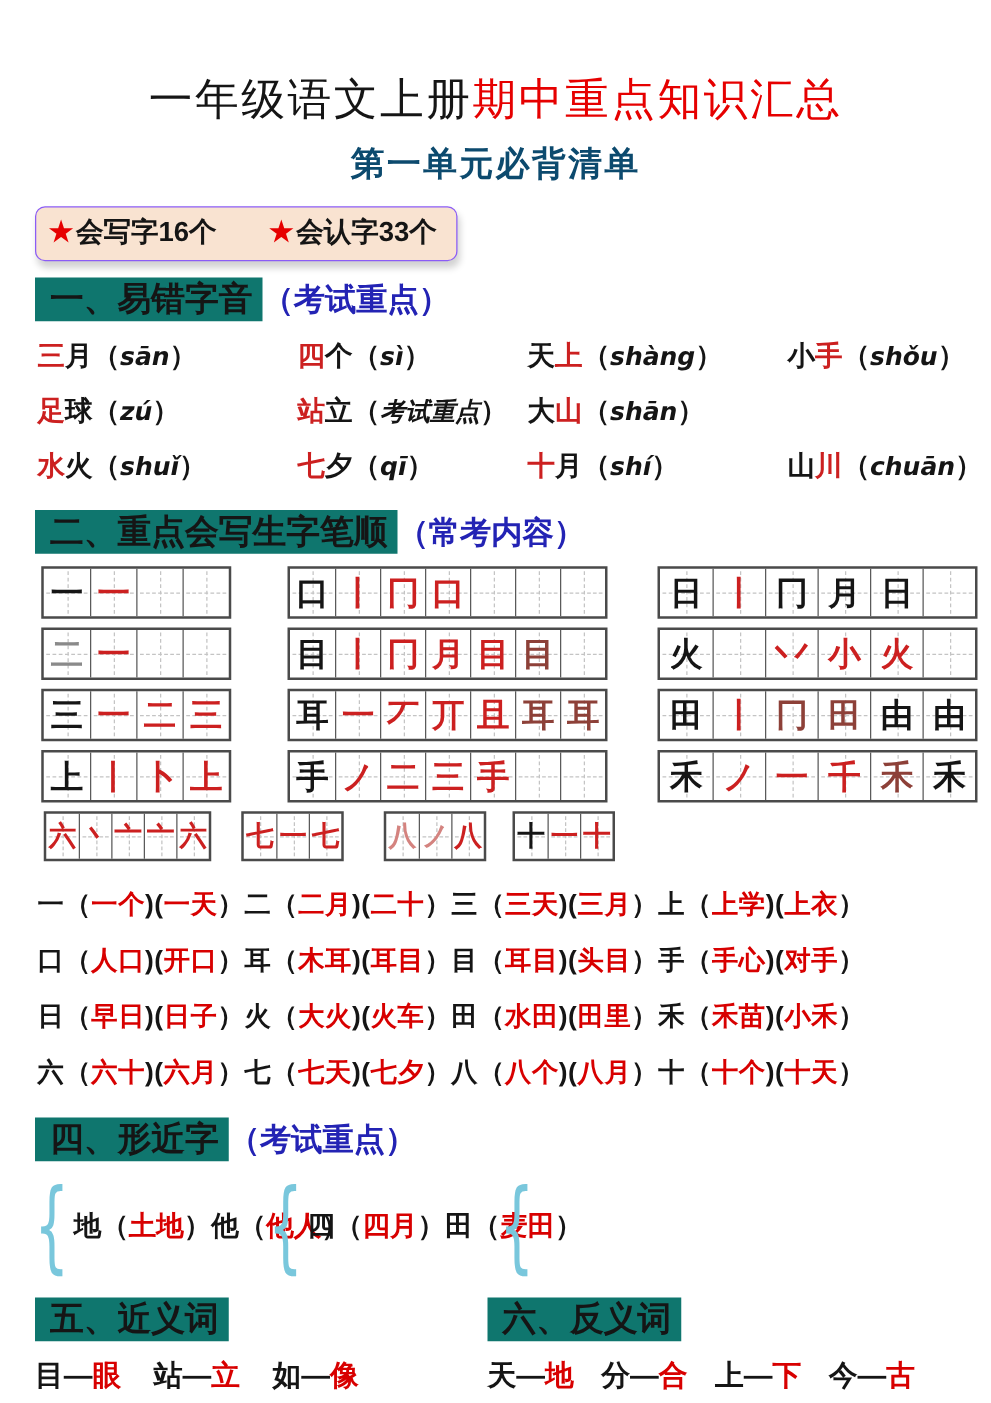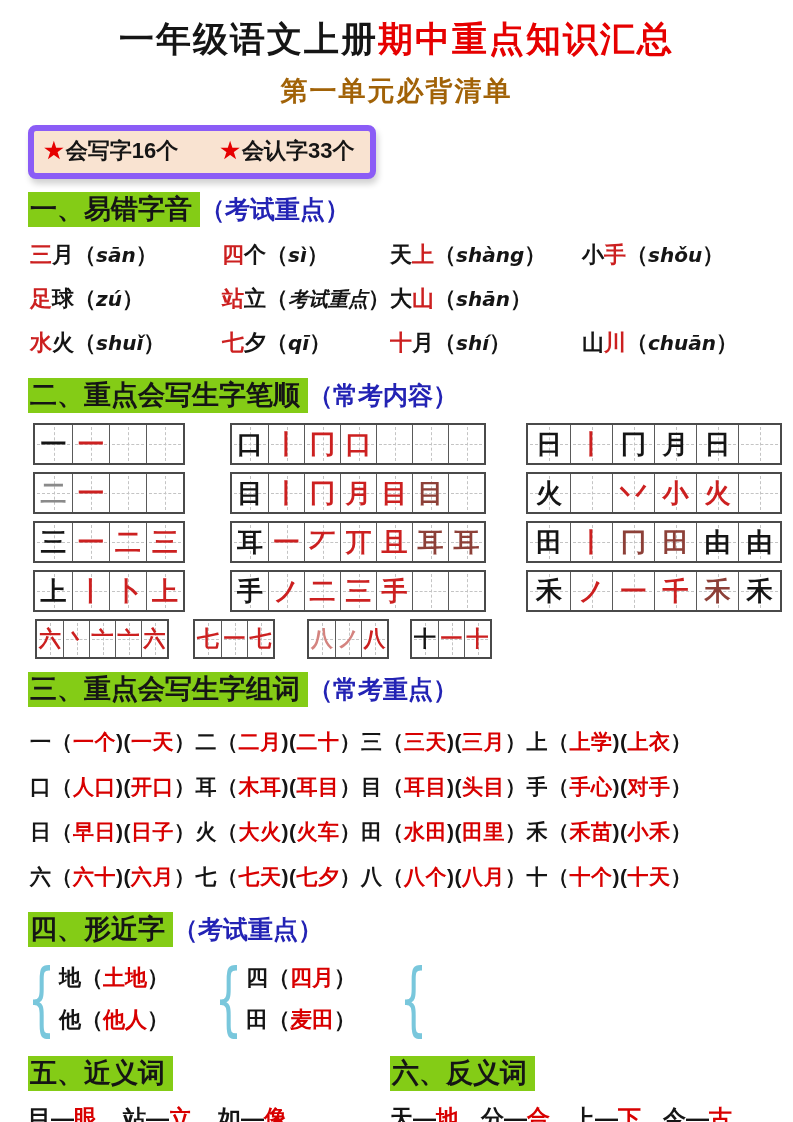--- a/index.html
+++ b/index.html
@@ -14,41 +14,41 @@
   .page { position: relative; width: 793px; height: 1122px; background:#fff; }
 
   
   .c-k { color:#151515; }
   .c-r { color:#cc2020; }
   .c-dr { color:#8d4038; }
   .c-g { color:#8a8a8a; }
   .c-p { color:#d4837f; }
   .red { color:#d80000; }
 
-  .title { padding-top:16px; text-align:center; font-size:35px; font-weight:bold; letter-spacing:2px; white-space:nowrap; }
+  .title { padding-top:56px; text-align:center; font-size:35px; font-weight:normal; letter-spacing:2px; white-space:nowrap; }
   .title .t-red { color:#e60000; }
-  .subtitle { margin-top:10px; text-align:center; font-size:27px; font-weight:bold; color:#a16207; letter-spacing:2px; }
+  .subtitle { margin-top:10px; text-align:center; font-size:27px; font-weight:bold; color:#0c4a6e; letter-spacing:2px; }
 
   .star-box-row { margin:16px 0 0 28px; }
   .star-box {
     display:inline-block; background:#f9e3d1;
-    border:6px solid #8b5cf6; border-radius:8px;
+    border:1px solid #8b5cf6; border-radius:8px;
     padding:5px 16px 7px 10px; font-size:22px; font-weight:bold;
     box-shadow: 2px 5px 6px rgba(0,0,0,0.18);
   }
   .star-box .star { color:#e60000; font-size:22px; margin-right:2px; }
   .star-box .star2 { margin-left:42px; }
 
   .section-heading { margin:12px 0 0 28px; font-size:27px; font-weight:bold; white-space:nowrap; }
-  .hl { background:#84cc16; padding:2px 8px 3px 2px; }
+  .hl { background:#0f766e; padding:2px 8px 3px 12px; }
   .note { color:#2323b4; font-weight:bold; font-size:25px; }
 
   
   .pinyin-rows { margin:6px 0 0 30px; }
-  .pinyin-row { display:flex; align-items:center; height:44px; font-size:22px; font-weight:bold; white-space:nowrap; }
+  .pinyin-row { display:flex; align-items:center; height:44px; font-size:22px; font-weight:bold; white-space:nowrap;gap:16px; }
   .pinyin-item:nth-child(1){ width:192px; }
   .pinyin-item:nth-child(2){ width:168px; }
   .pinyin-item:nth-child(3){ width:192px; }
   .pinyin-text { font-family:"DejaVu Sans", sans-serif; font-style:italic; font-weight:bold; font-size:20px; color:#151515; }
   .paren { font-weight:bold; color:#151515; }
 
   
   .grids { margin:10px 0 0 33px; }
   .grid-cols { display:flex; align-items:flex-start; }
   .grid-col { display:flex; flex-direction:column; row-gap:7px; }
@@ -79,21 +79,21 @@
   
   .pairs { display:flex; margin:14px 0 0 26px; }
   .pair-group { display:flex; align-items:center; }
   .pair-group:nth-child(1){ width:187px; }
   .pair-group:nth-child(2){ width:185px; }
   .pair-group:nth-child(3){ width:182px; }
   .brace { color:#79c7dc; font-size:80px; font-weight:400; line-height:0.95;
            transform:scaleX(0.55); margin:0 -8px 0 -10px;
            font-family:"DejaVu Sans", sans-serif; }
   .vline { width:3px; height:66px; background:#79c7dc; margin-right:4px; border-radius:2px; }
-  .pair-lines { display:flex; flex-direction:column; row-gap:12px; font-size:22px; font-weight:bold; white-space:nowrap; }
+  .pair-lines { display:flex; flex-direction:row; row-gap:12px; font-size:22px; font-weight:bold; white-space:nowrap; }
 
   
   .sa-wrap { display:flex; margin:18px 0 0 28px; }
   .sa-col1 { width:362px; }
   .sa-col2 { flex:1; }
   .sa-words { display:flex; margin-top:12px; font-size:23px; font-weight:bold; white-space:nowrap; }
   .sa-col1 .sa-item { margin-right:26px; }
   .sa-col2 .sa-item { margin-right:22px; }
   .dash { font-weight:bold; }
 </style>
@@ -394,21 +394,20 @@
           <div class="scell">
             <span class="c-r">一</span>
           </div>
           <div class="scell">
             <span class="c-r">十</span>
           </div>
         </div>
       </div>
   </div>
 
-  <div class="section-heading"><span class="hl">三、重点会写生字组词</span><span class="note">（常考重点）</span></div>
 
   <div class="word-lines">
       <div class="word-line"><span class="c-k">一</span><span class="paren">（</span><span class="red">一个</span><span class="paren">)(</span><span class="red">一天</span><span class="paren">）</span><span class="c-k">二</span><span class="paren">（</span><span class="red">二月</span><span class="paren">)(</span><span class="red">二十</span><span class="paren">）</span><span class="c-k">三</span><span class="paren">（</span><span class="red">三天</span><span class="paren">)(</span><span class="red">三月</span><span class="paren">）</span><span class="c-k">上</span><span class="paren">（</span><span class="red">上学</span><span class="paren">)(</span><span class="red">上衣</span><span class="paren">）</span></div>
       <div class="word-line"><span class="c-k">口</span><span class="paren">（</span><span class="red">人口</span><span class="paren">)(</span><span class="red">开口</span><span class="paren">）</span><span class="c-k">耳</span><span class="paren">（</span><span class="red">木耳</span><span class="paren">)(</span><span class="red">耳目</span><span class="paren">）</span><span class="c-k">目</span><span class="paren">（</span><span class="red">耳目</span><span class="paren">)(</span><span class="red">头目</span><span class="paren">）</span><span class="c-k">手</span><span class="paren">（</span><span class="red">手心</span><span class="paren">)(</span><span class="red">对手</span><span class="paren">）</span></div>
       <div class="word-line"><span class="c-k">日</span><span class="paren">（</span><span class="red">早日</span><span class="paren">)(</span><span class="red">日子</span><span class="paren">）</span><span class="c-k">火</span><span class="paren">（</span><span class="red">大火</span><span class="paren">)(</span><span class="red">火车</span><span class="paren">）</span><span class="c-k">田</span><span class="paren">（</span><span class="red">水田</span><span class="paren">)(</span><span class="red">田里</span><span class="paren">）</span><span class="c-k">禾</span><span class="paren">（</span><span class="red">禾苗</span><span class="paren">)(</span><span class="red">小禾</span><span class="paren">）</span></div>
       <div class="word-line"><span class="c-k">六</span><span class="paren">（</span><span class="red">六十</span><span class="paren">)(</span><span class="red">六月</span><span class="paren">）</span><span class="c-k">七</span><span class="paren">（</span><span class="red">七天</span><span class="paren">)(</span><span class="red">七夕</span><span class="paren">）</span><span class="c-k">八</span><span class="paren">（</span><span class="red">八个</span><span class="paren">)(</span><span class="red">八月</span><span class="paren">）</span><span class="c-k">十</span><span class="paren">（</span><span class="red">十个</span><span class="paren">)(</span><span class="red">十天</span><span class="paren">）</span></div>
     </div>
 
   <div class="section-heading"><span class="hl">四、形近字</span><span class="note">（考试重点）</span></div>
 

